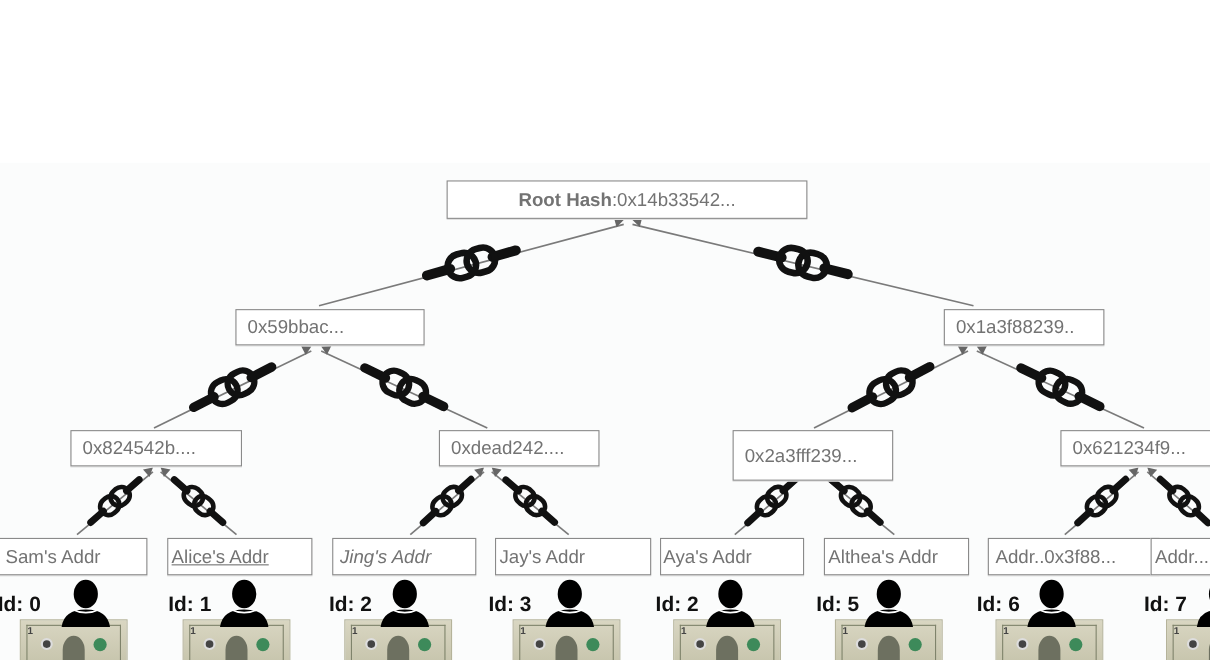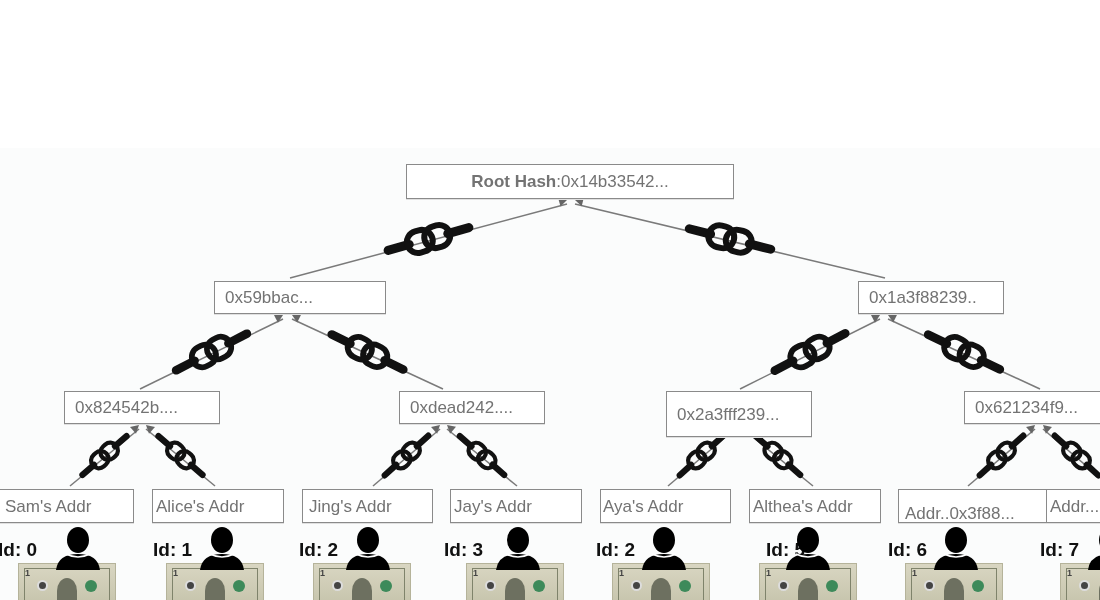--- a/index.html
+++ b/index.html
@@ -208,36 +208,36 @@
   <div class="node" style="left:666px;top:391px;width:146px;height:46px;">
       <span class="lbl">0x2a3fff239...</span>
     </div>
   <div class="node" style="left:964px;top:391px;width:150px;height:33px;">
       <span class="lbl">0x621234f9...</span>
     </div>
 
   <div class="node leaf" style="left:-6px;top:489px;width:140px;height:34px;">
       <span class="lbl" style="padding-left:10px">Sam's Addr</span>
     </div>
-  <div class="node leaf" style="left:152px;top:489px;width:132px;height:34px;">
+  <div class="node leaf" style="left:152px;top:489px;width:132px;height:34px;text-decoration:underline;">
       <span class="lbl" style="padding-left:3px">Alice's Addr</span>
     </div>
-  <div class="node leaf" style="left:302px;top:489px;width:131px;height:34px;">
+  <div class="node leaf" style="left:302px;top:489px;width:131px;height:34px;font-style:italic;">
       <span class="lbl" style="padding-left:6px">Jing's Addr</span>
     </div>
-  <div class="node leaf" style="left:450px;top:489px;width:132px;height:34px;">
+  <div class="node leaf" style="left:450px;top:489px;width:142px;height:34px;">
       <span class="lbl" style="padding-left:3px">Jay's Addr</span>
     </div>
   <div class="node leaf" style="left:600px;top:489px;width:131px;height:34px;">
       <span class="lbl" style="padding-left:2px">Aya's Addr</span>
     </div>
   <div class="node leaf" style="left:749px;top:489px;width:132px;height:34px;">
       <span class="lbl" style="padding-left:3px">Althea's Addr</span>
     </div>
-  <div class="node leaf" style="left:898px;top:489px;width:156px;height:34px;align-items:flex-end;">
+  <div class="node leaf" style="left:898px;top:489px;width:156px;height:34px;">
       <span class="lbl" style="padding-left:6px">Addr..0x3f88...</span>
     </div>
   <div class="node leaf" style="left:1046px;top:489px;width:80px;height:34px;">
       <span class="lbl" style="padding-left:3px">Addr...</span>
     </div>
 
   <div id="owners">
       <div class="idlbl" style="left: -2px; top: 539px;">Id: 0</div>
       <div class="bill" style="left: 18px; top: 563px;">
         <div class="inner"></div>
@@ -296,21 +296,21 @@
         <span class="one">1</span>
         <div class="seal-l"></div>
         <div class="portrait"></div>
         <div class="seal-r"></div>
       </div>
       <div class="person" style="left: 640px; top: 526px;"><svg width="48" height="44" viewBox="0 0 48 44">
           <ellipse cx="24" cy="14" rx="11" ry="13" fill="#000"></ellipse>
           <path d="M2 44 Q4 28 24 28 Q44 28 46 44 Z" fill="#000"></path>
           <path d="M12 28 Q24 34 36 28" stroke="#fff" stroke-width="1.5" fill="none"></path>
         </svg></div>
-      <div class="idlbl" style="left: 766px; top: 539px;">Id: 5</div>
+      <div class="idlbl" style="left: 742px; top: 539px;">Id: 5</div>
       <div class="bill" style="left: 759px; top: 563px;">
         <div class="inner"></div>
         <span class="one">1</span>
         <div class="seal-l"></div>
         <div class="portrait"></div>
         <div class="seal-r"></div>
       </div>
       <div class="person" style="left: 784px; top: 526px;"><svg width="48" height="44" viewBox="0 0 48 44">
           <ellipse cx="24" cy="14" rx="11" ry="13" fill="#000"></ellipse>
           <path d="M2 44 Q4 28 24 28 Q44 28 46 44 Z" fill="#000"></path>

